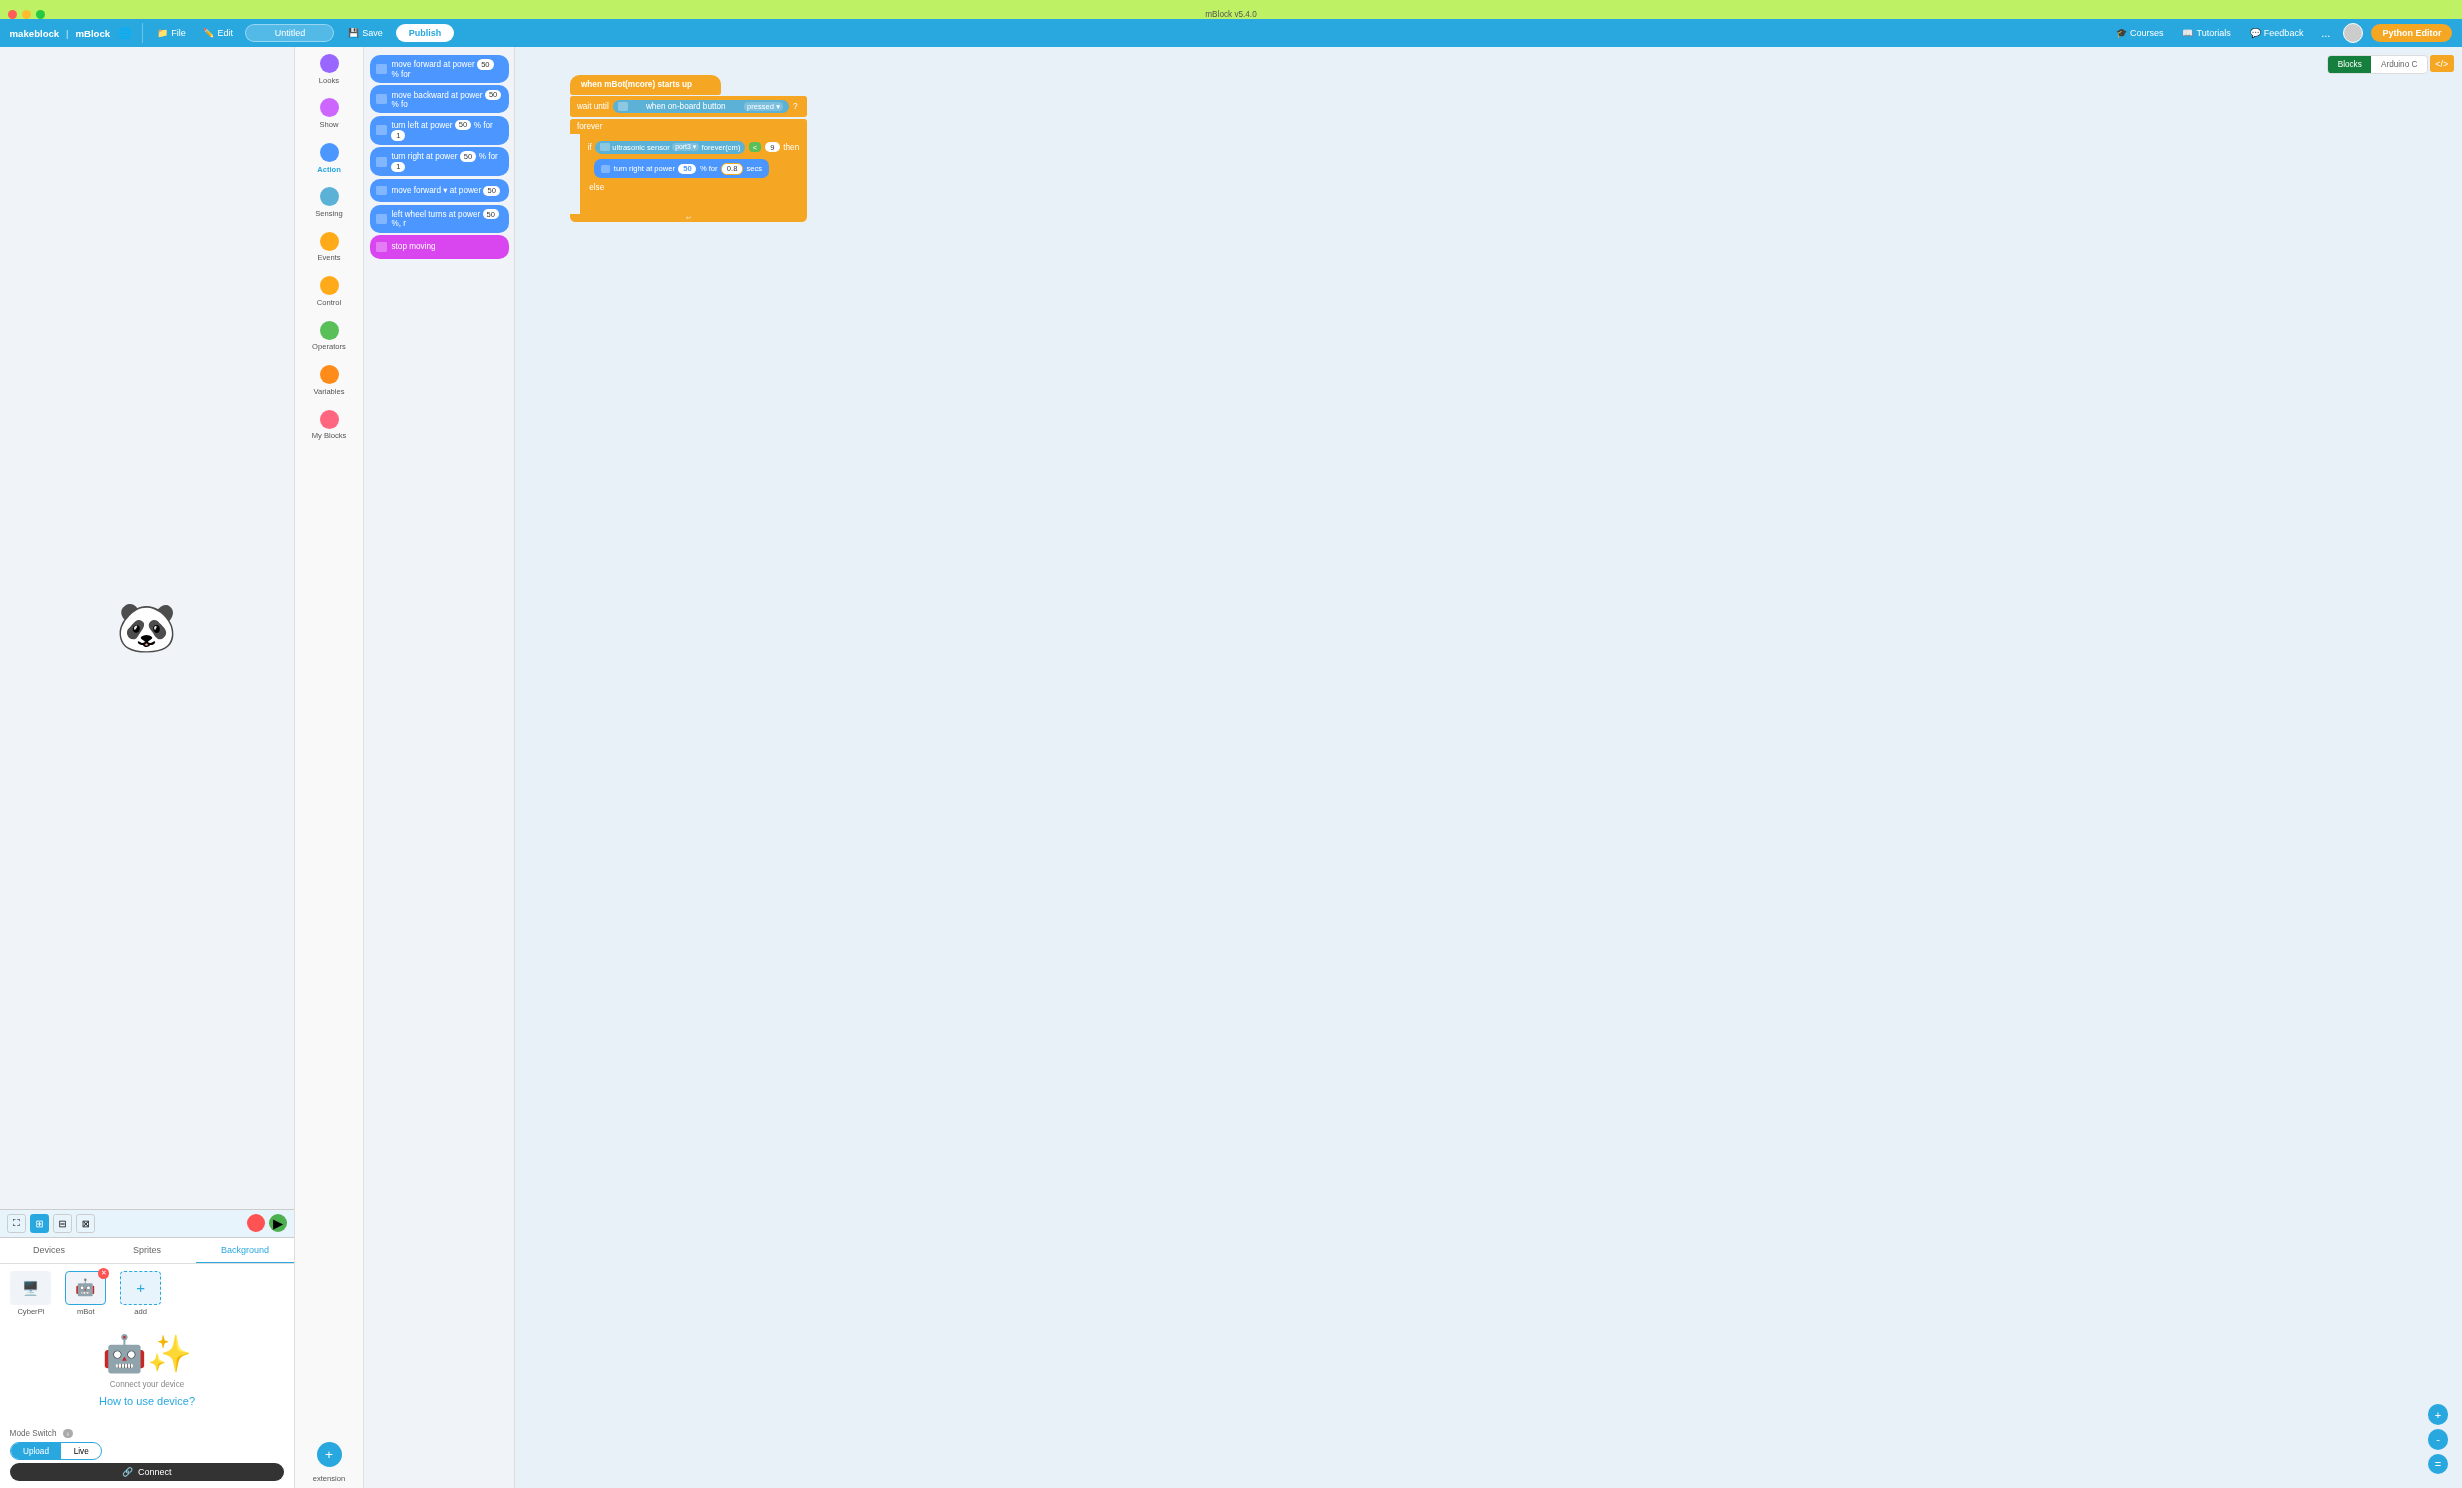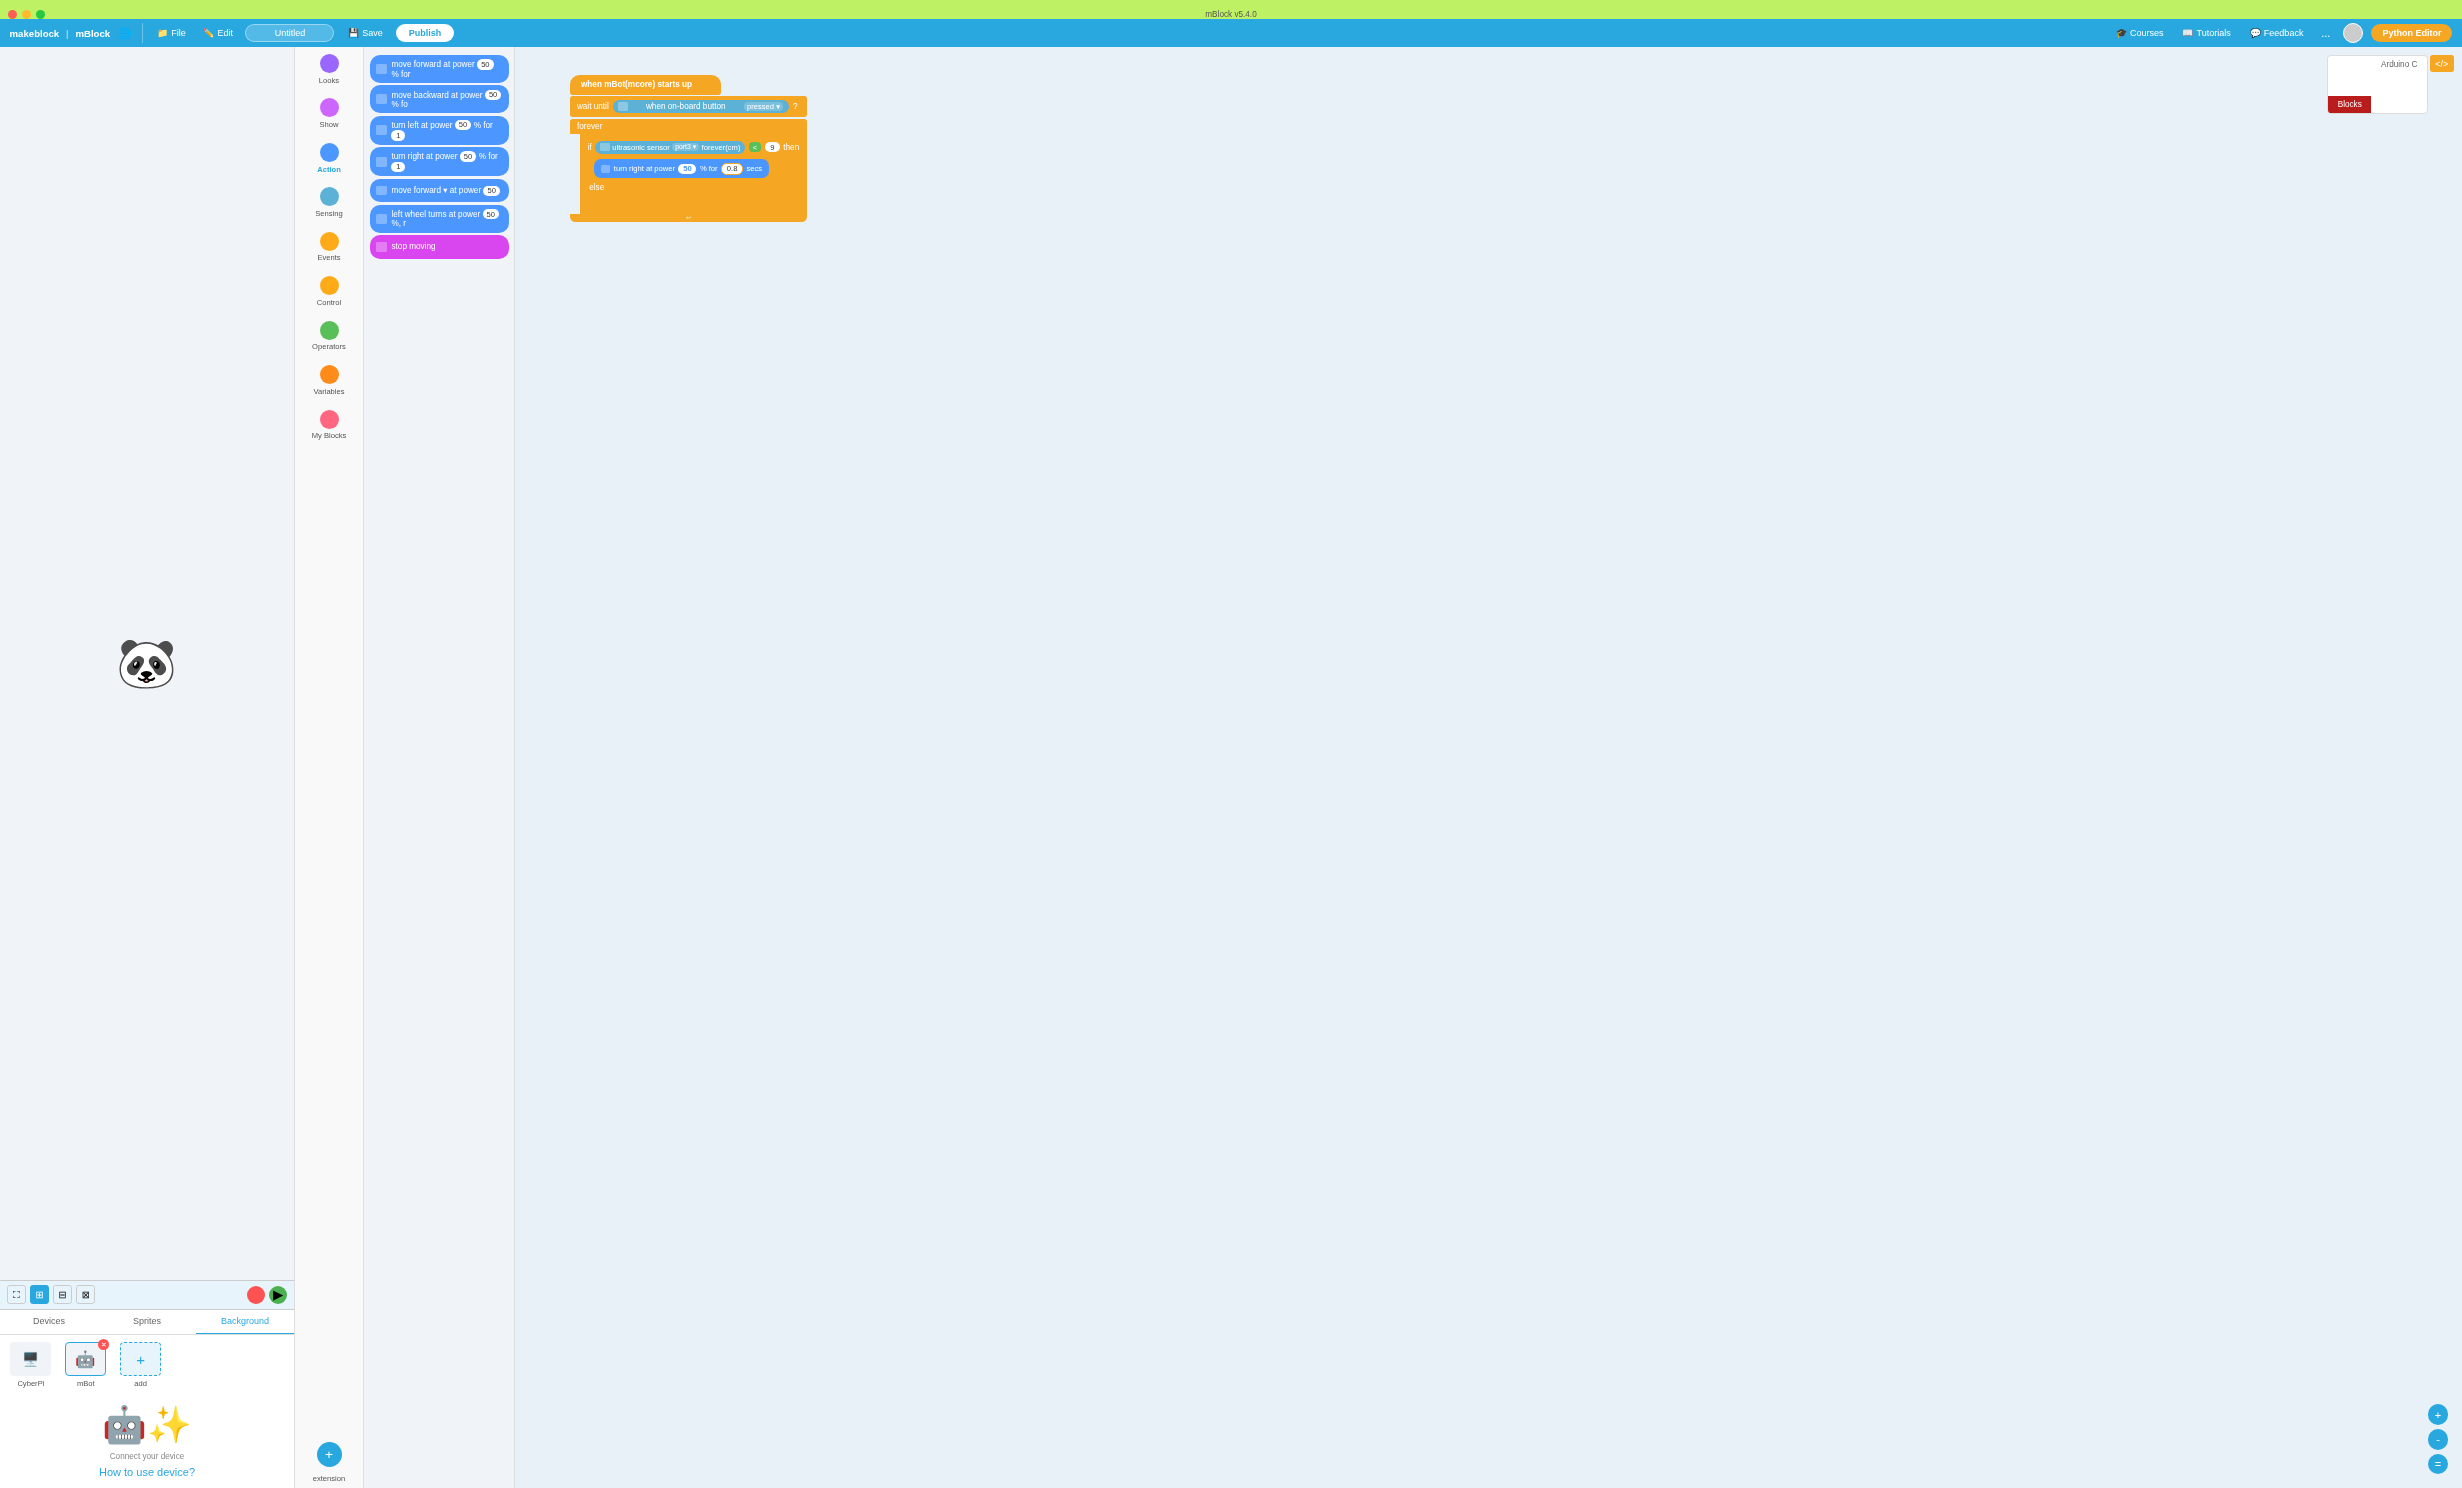--- a/index.html
+++ b/index.html
@@ -77,21 +77,21 @@
     .blocks-list { width: 151px; background: #f0f4f8; border-right: 0.7px solid #ddd; overflow-y: auto; flex-shrink: 0; padding: 5.5px 0; }
     .block-item { margin: 2.7px 5.5px; border-radius: 10px; padding: 4.1px 6.9px; color: white; font-size: 8.2px; cursor: pointer; display: flex; align-items: center; gap: 4.1px; min-height: 23.4px; }
     .block-item.blue { background: #4c97ff; }
     .block-item.teal { background: #d946ef; }
     .block-icon { width: 11px; height: 9.6px; background: rgba(255,255,255,0.3); border-radius: 1.4px; flex-shrink: 0; }
 
     
     .code-area { flex: 1; background: #e8f0f8; position: relative; overflow: auto; }
     .code-tabs { position: absolute; top: 6.9px; right: 6.9px; display: flex; background: white; border-radius: 4.1px; overflow: hidden; border: 0.7px solid #ddd; z-index: 10; }
     .code-tab { padding: 4.1px 9.6px; font-size: 8.2px; cursor: pointer; color: #666; }
-    .code-tab.active { background: #b91c1c; color: white; margin-top: 40px; }
+    .code-tab.active { background: #15803d; color: white; }
 
     
     .scratch-workspace { padding: 13.7px; position: relative; height: 100%; }
     .oval-input { background: white; color: #333; border-radius: 5.5px; padding: 0.7px 4.1px; font-size: 7.6px; display: inline-block; min-width: 13.7px; text-align: center; }
 
     .zoom-controls { position: absolute; bottom: 13.7px; right: 13.7px; display: flex; flex-direction: column; gap: 4.1px; }
     .zoom-btn { width: 20.6px; height: 20.6px; background: #29a8e0; border: none; border-radius: 50%; color: white; font-size: 11px; cursor: pointer; display: flex; align-items: center; justify-content: center; }
 
     
     ::-webkit-scrollbar { width: 4.1px; height: 4.1px; }
@@ -200,20 +200,36 @@
         <span class="sprite-label">add</span>
       </div>
     </div>
 
     <div class="device-connect">
       <div style="font-size:36px; display:flex; gap:2.7px;">🤖✨</div>
       <span class="connect-label">Connect your device</span>
       <a class="how-to-link">How to use device?</a>
     </div>
 
+    <div style="padding: 6.9px 9.6px;">
+      <div class="mode-switch-row">
+        <span>Mode Switch</span>
+        <span class="info-icon">i</span>
+      </div>
+      <div style="display:flex; gap:5.5px; margin-top:4.1px;">
+        <div class="mode-switch-btns">
+          <button class="mode-btn active">Upload</button>
+          <button class="mode-btn">Live</button>
+        </div>
+      </div>
+      <button class="connect-btn">
+        <span>🔗</span>
+        <span>Connect</span>
+      </button>
+    </div>
   </div>
 
   <div class="blocks-panel">
     <div class="block-category">
       <div class="block-dot" style="background:#9966ff;"></div>
       <span class="block-label">Looks</span>
     </div>
     <div class="block-category">
       <div class="block-dot" style="background:#cc66ff;"></div>
       <span class="block-label">Show</span>

